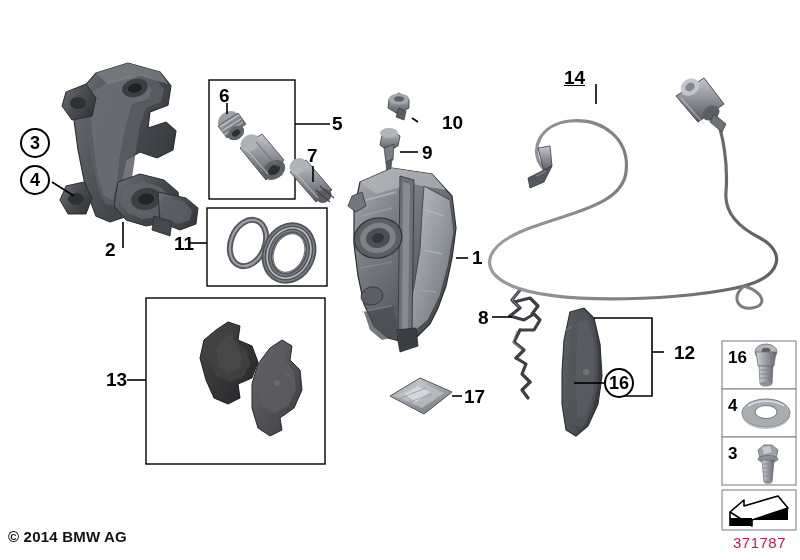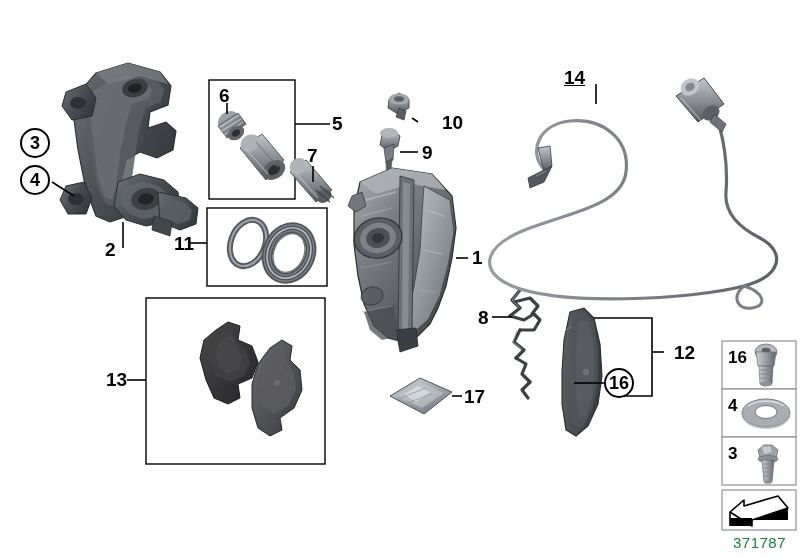--- a/index.html
+++ b/index.html
@@ -66,21 +66,21 @@
     color: #111111;
     letter-spacing: 0.2px;
     white-space: nowrap;
   }
   #partno {
     position: absolute;
     left: 733px;
     top: 534px;
     font-family: "Liberation Sans", sans-serif;
     font-size: 15px;
-    color: #15803d;
+    color: #be185d;
     letter-spacing: 0.5px;
     white-space: nowrap;
   }
 </style>
 </head>
 <body>
 
 <div id="page">
 
   <svg id="art" viewBox="0 0 800 560" xmlns="http://www.w3.org/2000/svg">
@@ -435,15 +435,16 @@
   <div class="lbl" style="left:666px; top:343px;margin-left:8px;">12</div>
   <div class="lbl" style="left:106px; top:370px;">13</div>
   <div class="lbl" style="left:564px; top:68px;text-decoration:underline;">14</div>
   <div class="lbl" style="left:464px; top:387px;">17</div>
   <div class="lbl-circ" style="left:604px; top:368px;">16</div>
 
   <div class="hw-num" style="left:728px; top:348px;">16</div>
   <div class="hw-num" style="left:728px; top:396px;">4</div>
   <div class="hw-num" style="left:728px; top:444px;">3</div>
 
+  <div id="copyright">© 2014 BMW AG</div>
   <div id="partno">371787</div>
 
 </div>
 
 </body></html>

